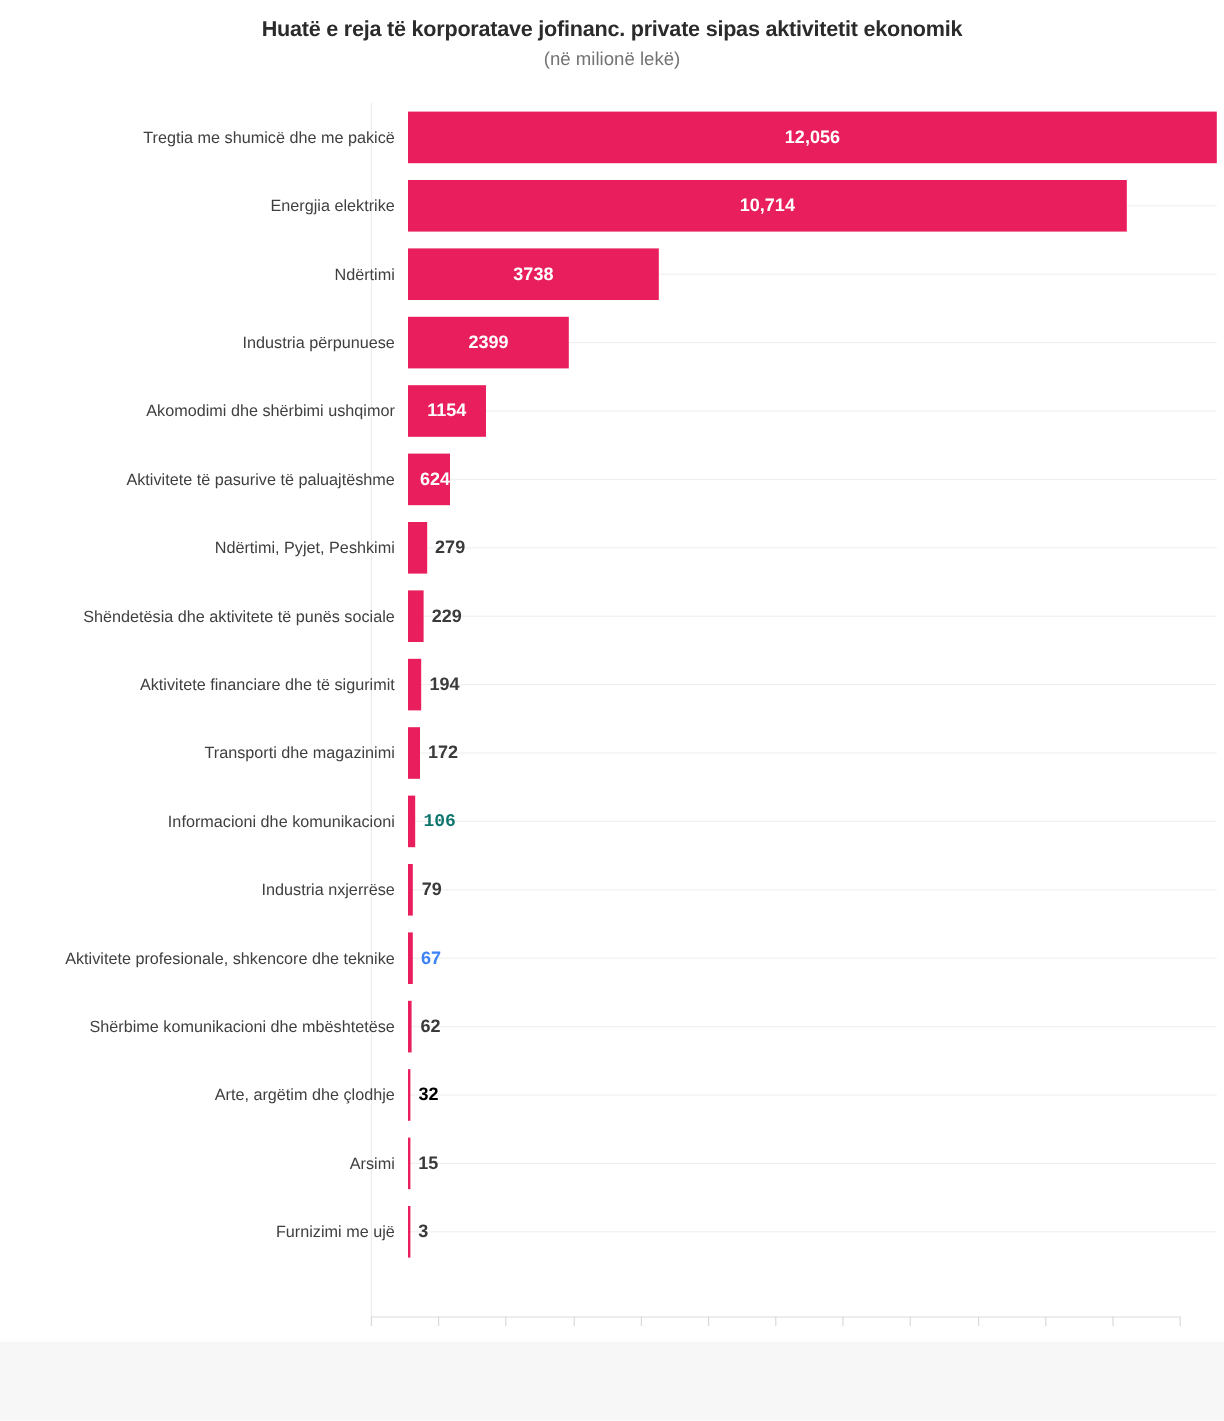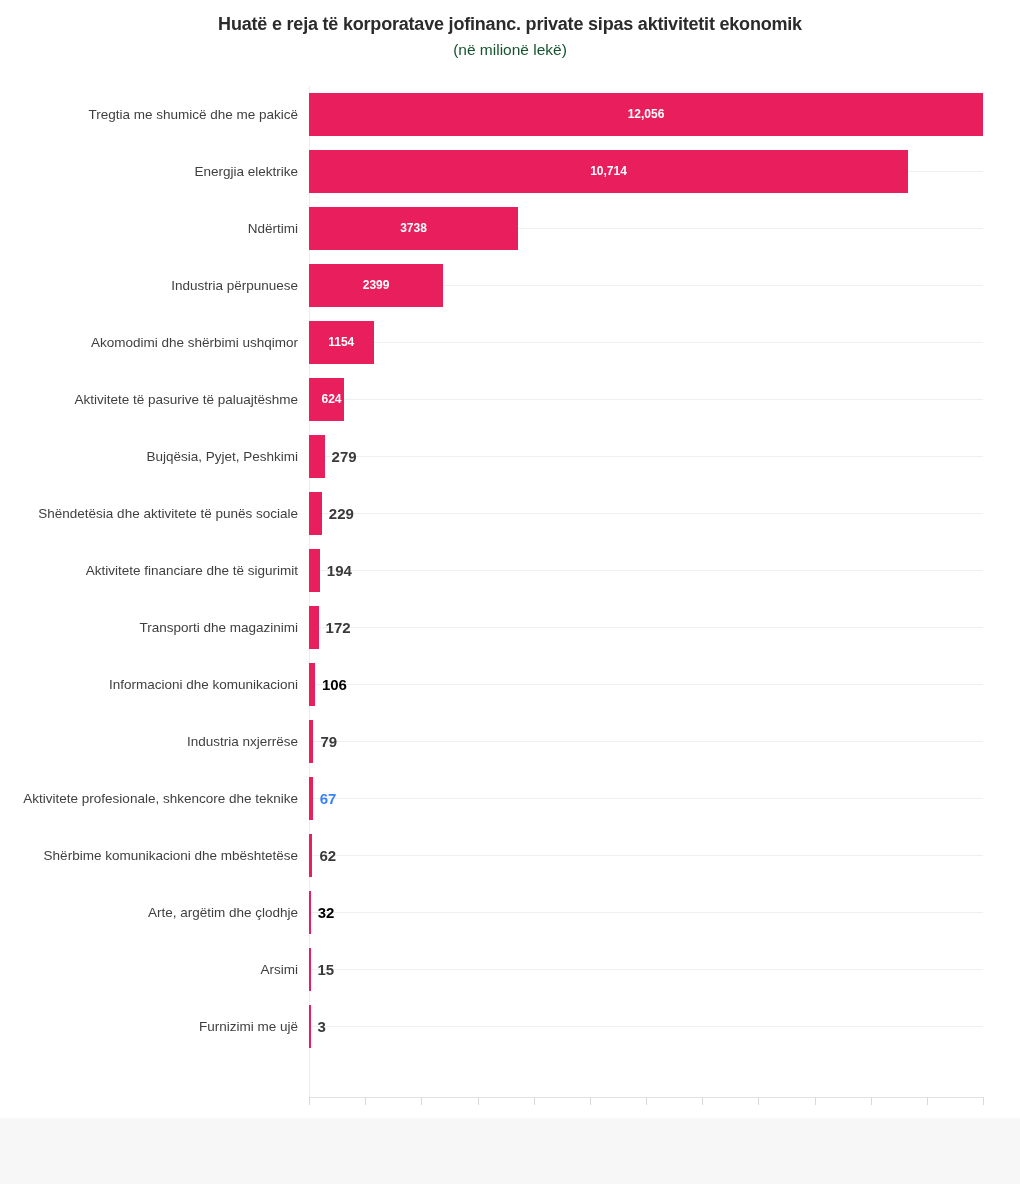--- a/index.html
+++ b/index.html
@@ -30,39 +30,40 @@
   .chart-title {
     font-size: 18px;
     font-weight: bold;
     color: #2b2b2b;
     letter-spacing: -0.2px;
     line-height: 28px;
   }
   .chart-subtitle {
     font-size: 15.5px;
     font-weight: normal;
-    color: #14532d;
+    color: #737373;
     line-height: 22px;
     margin-top: 1px;
   }
 
   
   .plot {
     position: absolute;
     left: 0;
     top: 86px;
     width: 1020px;
     height: 1011px;
   }
 
   .rows {
     position: absolute;
     left: 0;
     top: 0;
     width: 1020px;
+    padding-left: 31px;
   }
 
   .row {
     position: relative;
     height: 57px;
     width: 1020px;
   }
 
   
   .cat-label {
@@ -99,21 +100,21 @@
 
   
   .val-inside {
     position: absolute;
     top: 7px;
     height: 43px;
     line-height: 43px;
     left: 309px;
     text-align: center;
     color: #ffffff;
-    font-size: 12px;
+    font-size: 15px;
     font-weight: bold;
     pointer-events: none;
   }
 
   
   .val-outside {
     position: absolute;
     top: 7px;
     height: 43px;
     line-height: 43px;
@@ -203,21 +204,21 @@
           <div class="val-inside" style="width: 64.5153px; color: rgb(255, 255, 255);">1154</div>
         </div>
         <div class="row">
           <div class="row-gridline"></div>
           <div class="cat-label">Aktivitete të pasurive të paluajtëshme</div>
           <div class="bar" style="width: 34.8852px; background: rgb(233, 30, 92);"></div>
           <div class="val-inside" style="width: 45px; color: rgb(255, 255, 255);">624</div>
         </div>
         <div class="row">
           <div class="row-gridline"></div>
-          <div class="cat-label">Bujqësia, Pyjet, Peshkimi</div>
+          <div class="cat-label">Ndërtimi, Pyjet, Peshkimi</div>
           <div class="bar" style="width: 15.5977px; background: rgb(233, 30, 92);"></div>
           <div class="val-outside" style="left: 331.598px; color: rgb(58, 58, 58); text-align: right;">279</div>
         </div>
         <div class="row">
           <div class="row-gridline"></div>
           <div class="cat-label">Shëndetësia dhe aktivitete të punës sociale</div>
           <div class="bar" style="width: 12.8024px; background: rgb(233, 30, 92);"></div>
           <div class="val-outside" style="left: 328.802px; color: rgb(58, 58, 58);">229</div>
         </div>
         <div class="row">
@@ -229,21 +230,21 @@
         <div class="row">
           <div class="row-gridline"></div>
           <div class="cat-label">Transporti dhe magazinimi</div>
           <div class="bar" style="width: 9.61579px; background: rgb(233, 30, 92);"></div>
           <div class="val-outside" style="left: 325.616px; color: rgb(58, 58, 58);">172</div>
         </div>
         <div class="row">
           <div class="row-gridline"></div>
           <div class="cat-label">Informacioni dhe komunikacioni</div>
           <div class="bar" style="width: 5.92601px; background: rgb(233, 30, 92);"></div>
-          <div class="val-outside" style="left: 321.926px; color: #000000;">106</div>
+          <div class="val-outside" style="left: 321.926px; color: #0f766e; font-family: Liberation Mono, monospace;">106</div>
         </div>
         <div class="row">
           <div class="row-gridline"></div>
           <div class="cat-label">Industria nxjerrëse</div>
           <div class="bar" style="width: 4.41656px; background: rgb(233, 30, 92);"></div>
           <div class="val-outside" style="left: 320.417px; color: rgb(58, 58, 58);">79</div>
         </div>
         <div class="row">
           <div class="row-gridline"></div>
           <div class="cat-label">Aktivitete profesionale, shkencore dhe teknike</div>

